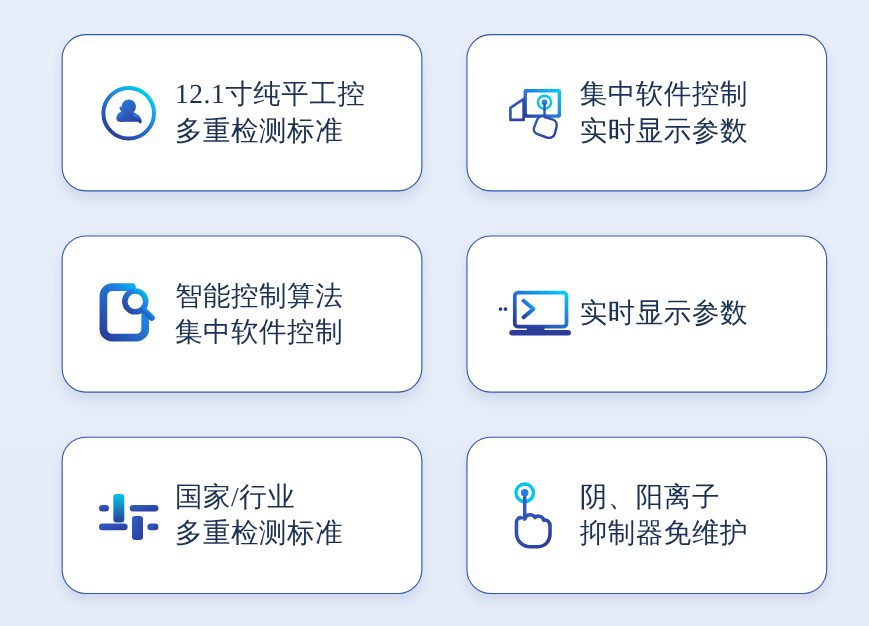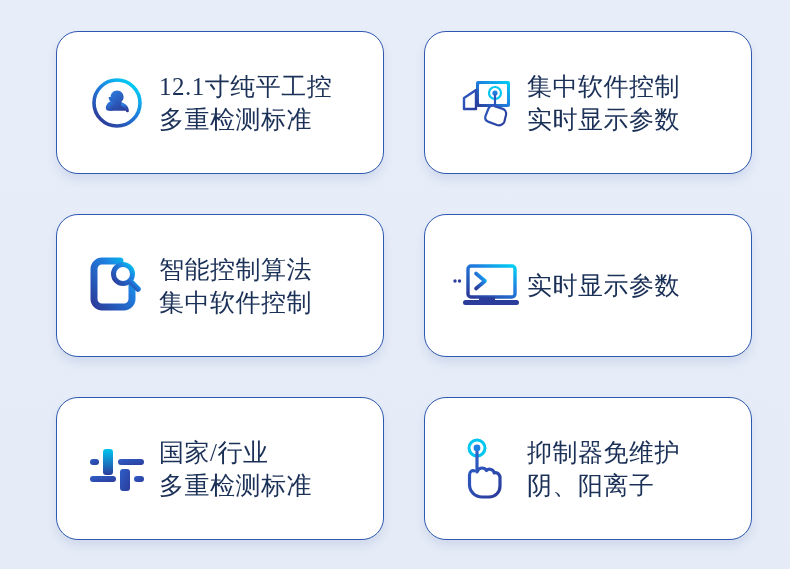--- a/index.html
+++ b/index.html
@@ -219,19 +219,19 @@
           <path d="M19 15 L19 35
                    C19 35 20.5 31 24 31 C27 31 28.5 33.5 28.5 33.5
                    C28.5 33.5 30 31.5 33 32.5 C35.8 33.4 36.2 36 36.2 36
                    C36.2 36 38.5 35 40.5 37 C42.4 38.9 42 42 42 42
                    L42 49 C42 55 37.5 60 31 60 L24 60 C17 60 11.5 54.5 11.5 47.5
                    L11.5 38 C11.5 34.8 14 33 16 33.8" fill="#ffffff" stroke="url(#g6)" stroke-width="3.2" stroke-linecap="round" stroke-linejoin="round"></path>
           <path d="M19 15 L19 36" stroke="url(#g6)" stroke-width="3.2" stroke-linecap="round"></path>
         </svg>
       </div>
       <div class="card-text">
+        <span class="line">阴、阳离子</span>
         <span class="line">抑制器免维护</span>
-        <span class="line">阴、阳离子</span>
       </div>
     </div>
 
   </div>
 </div>
 
 </body></html>

